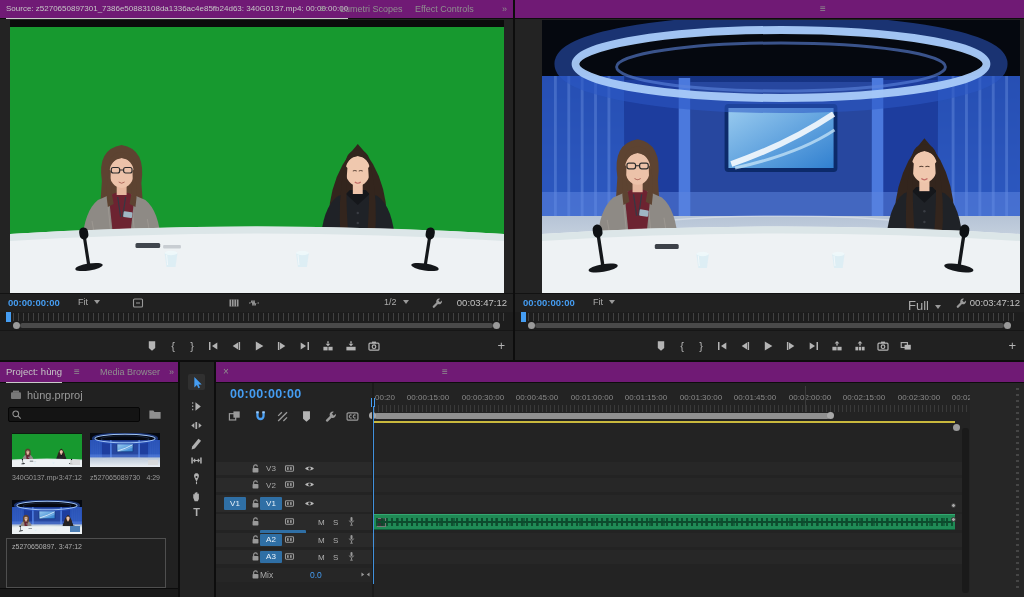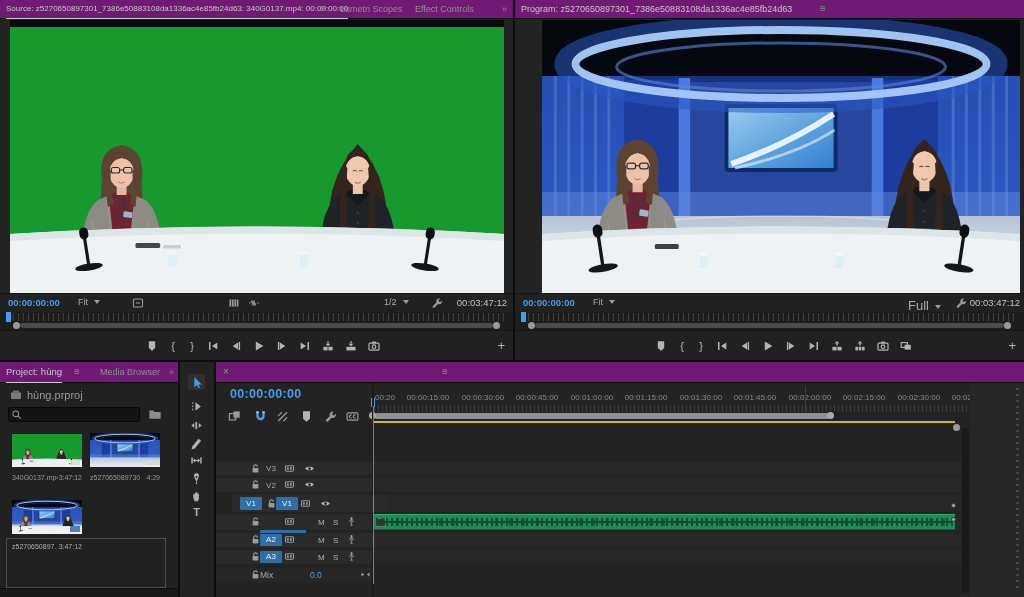--- a/index.html
+++ b/index.html
@@ -389,21 +389,20 @@
       <svg class="ti">
           <use href="#ic-cam"></use>
         </svg>
     </div>
     <span class="plusbtn" style="right:8px;top:7px">+</span>
   </div>
 </div>
 
 <div class="panel" style="left:515px;top:0;width:509px;height:360px">
   <div class="tabbar" style="height:19px">
-    <span class="tab on" style="left:6px;line-height:18px;font-size:9px">Program: z5270650897301_7386e50883108da1336ac4e85fb24d63</span>
     <span class="tab menu" style="left:305px;line-height:18px">≡</span>
   </div>
   <div class="ab" style="left:27px;top:20px;width:478px;height:273px;background:#101010">
     <svg class="scene" viewBox="0 0 500 273" preserveAspectRatio="none">
         <use href="#g-scene-program"></use>
       </svg>
   </div>
   <div class="ab" style="left:0;top:293px;width:509px;height:19px;background:#212121;border-top:1px solid #121212">
     <span class="ab tc" style="left:8px;top:3px;font-size:9.5px">00:00:00:00</span>
     <span class="ab" style="left:78px;top:3px;font-size:9px;color:#ababab"><span>Fit</span><span class="chev"></span></span>
@@ -631,21 +630,21 @@
         <use href="#ic-lock"></use>
       </svg>
     <span class="trklbl" style="left:44px;top:3px;width:22px">V2</span>
     <svg class="ab" style="left:68px;top:1px" width="11" height="11" viewBox="0 0 12 12">
         <use href="#ic-film"></use>
       </svg>
     <svg class="ab" style="left:88px;top:1px" width="11" height="11" viewBox="0 0 12 12">
         <use href="#ic-eye"></use>
       </svg>
   </div>
-  <div class="hrow" style="left:16px;top:133px;width:156px;height:17px">
+  <div class="hrow" style="left:0;top:133px;width:156px;height:17px">
     <span class="bluebox" style="left:8px;top:2px;width:22px;height:13px;line-height:13px">V1</span>
     <svg class="ab" style="left:34px;top:3px" width="11" height="11" viewBox="0 0 12 12">
         <use href="#ic-lock"></use>
       </svg>
     <span class="bluebox" style="left:44px;top:2px;width:22px;height:13px;line-height:13px">V1</span>
     <svg class="ab" style="left:68px;top:3px" width="11" height="11" viewBox="0 0 12 12">
         <use href="#ic-film"></use>
       </svg>
     <svg class="ab" style="left:88px;top:3px" width="11" height="11" viewBox="0 0 12 12">
         <use href="#ic-eye"></use>

